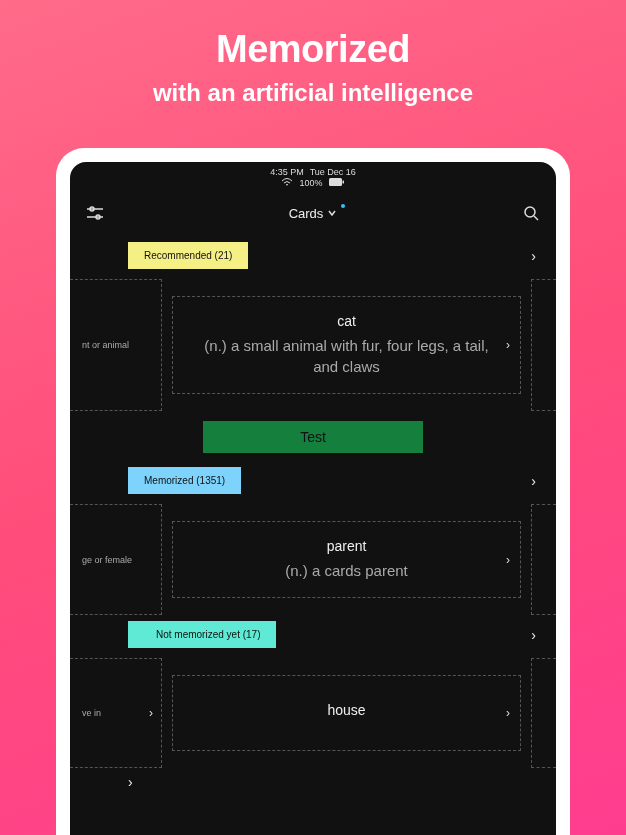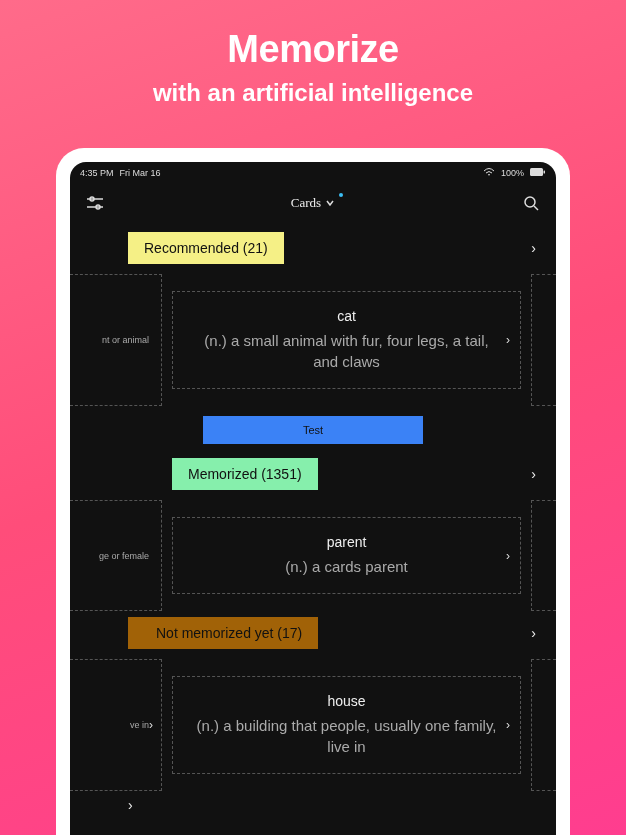--- a/index.html
+++ b/index.html
@@ -33,52 +33,52 @@
   overflow: hidden;
   position: relative;
 }
 .status-bar {
   display: flex;
   justify-content: space-between;
   align-items: center;
   padding: 5px 10px;
   color: #ddd;
   font-size: 9px;
+  flex-direction: column;
 }
 .status-left, .status-right { display: flex; align-items: center; gap: 6px; }
 .app-header {
   display: flex;
   justify-content: space-between;
   align-items: center;
   padding: 10px 16px 14px;
-  font-family: Liberation Serif, serif;
 }
 .settings-icon, .search-icon { width: 18px; height: 18px; display: flex; align-items: center; justify-content: center; }
 .settings-icon svg, .search-icon svg { stroke: #ddd; fill: none; stroke-width: 1.5; }
 .dropdown-title { display: flex; align-items: center; gap: 4px; color: #eee; font-size: 13px; position: relative; }
 .dropdown-dot { position: absolute; top: -2px; right: -8px; width: 4px; height: 4px; background: #3cbff5; border-radius: 50%; }
 .chevron-down { width: 10px; height: 10px; }
 .content { padding: 0; }
 .section-header {
   display: flex;
   align-items: center;
   justify-content: space-between;
   padding: 0 20px 10px 58px;
   margin-top: 6px;
 }
 .badge {
   display: inline-block;
   padding: 8px 16px;
-  font-size: 14px;
+  font-size: 10px;
   font-weight: 500;
   color: #111;
 }
 .badge-yellow { background: #f5f086; }
-.badge-blue { background: #86efac; margin-left: 44px; }
-.badge-pink { background: #a16207; padding-left: 28px; }
+.badge-blue { background: #7dd3fc; }
+.badge-pink { background: #5eead4; padding-left: 28px; }
 .badge-green { background: #8bec9f; }
 .chevron-right { color: #eee; font-size: 14px; }
 .card-row {
   display: flex;
   gap: 0;
   padding: 0;
   position: relative;
 }
 .card {
   border: 1px dashed #555;
@@ -94,47 +94,47 @@
 .card-partial-left {
   width: 92px;
   border-left: none;
   border-radius: 0;
 }
 .card-main { flex: 1; margin: 17px 10px; }
 .card-partial-right { width: 22px; border-right: none; }
 .card-title { color: #eee; font-size: 14px; margin-bottom: 6px; }
 .card-def { color: #aaa; font-size: 15px; line-height: 1.4; padding: 0 8px; }
 .card-chevron { position: absolute; right: 10px; top: 50%; transform: translateY(-50%); color: #ddd; font-size: 12px; }
-.partial-text { color: #aaa; font-size: 9px; text-align: right; width: 100%; }
+.partial-text { color: #aaa; font-size: 9px; text-align: left; width: 100%; }
 .test-button {
-  background: #3b82f6;
+  background: #15803d;
   color: #111;
-  font-size: 11px;
+  font-size: 14px;
   padding: 8px 0;
   text-align: center;
   margin: 10px auto 14px;
   width: 220px;
 }
 .partial-chevron { position: absolute; right: 8px; top: 50%; transform: translateY(-50%); color: #ddd; font-size: 12px; }
 </style>
 </head>
 <body>
 
 <div class="marketing-text">
-  <div class="marketing-title">Memorize</div>
+  <div class="marketing-title">Memorized</div>
   <div class="marketing-subtitle">with an artificial intelligence</div>
 </div>
 
 <div class="tablet-frame">
   <div class="tablet-screen">
 
     <div class="status-bar">
       <div class="status-left">
         <span>4:35 PM</span>
-        <span>Fri Mar 16</span>
+        <span>Tue Dec 16</span>
       </div>
       <div class="status-right">
         <span>
           <svg width="12" height="10" viewBox="0 0 12 10">
               <path d="M1 4 Q6 -1 11 4 M3 6 Q6 3 9 6 M5 8 Q6 7 7 8" stroke="#ddd" fill="none" stroke-width="1"></path>
             </svg>
         </span>
         <span>100%</span>
         <span>
           <svg width="16" height="8" viewBox="0 0 16 8">
@@ -205,21 +205,20 @@
           <span class="badge badge-pink">Not memorized yet (17)</span>
           <span class="chevron-right">›</span>
         </div>
         <div class="card-row">
           <div class="card card-partial-left">
             <div class="partial-text">ve in</div>
             <span class="partial-chevron">›</span>
           </div>
           <div class="card card-main">
             <div class="card-title">house</div>
-            <div class="card-def">(n.) a building that people, usually one family, live in</div>
             <span class="card-chevron">›</span>
           </div>
           <div class="card card-partial-right"></div>
         </div>
         <div class="section-header">
           <span class="chevron-right">›</span>
         </div>
       </div>
 
   </div>

